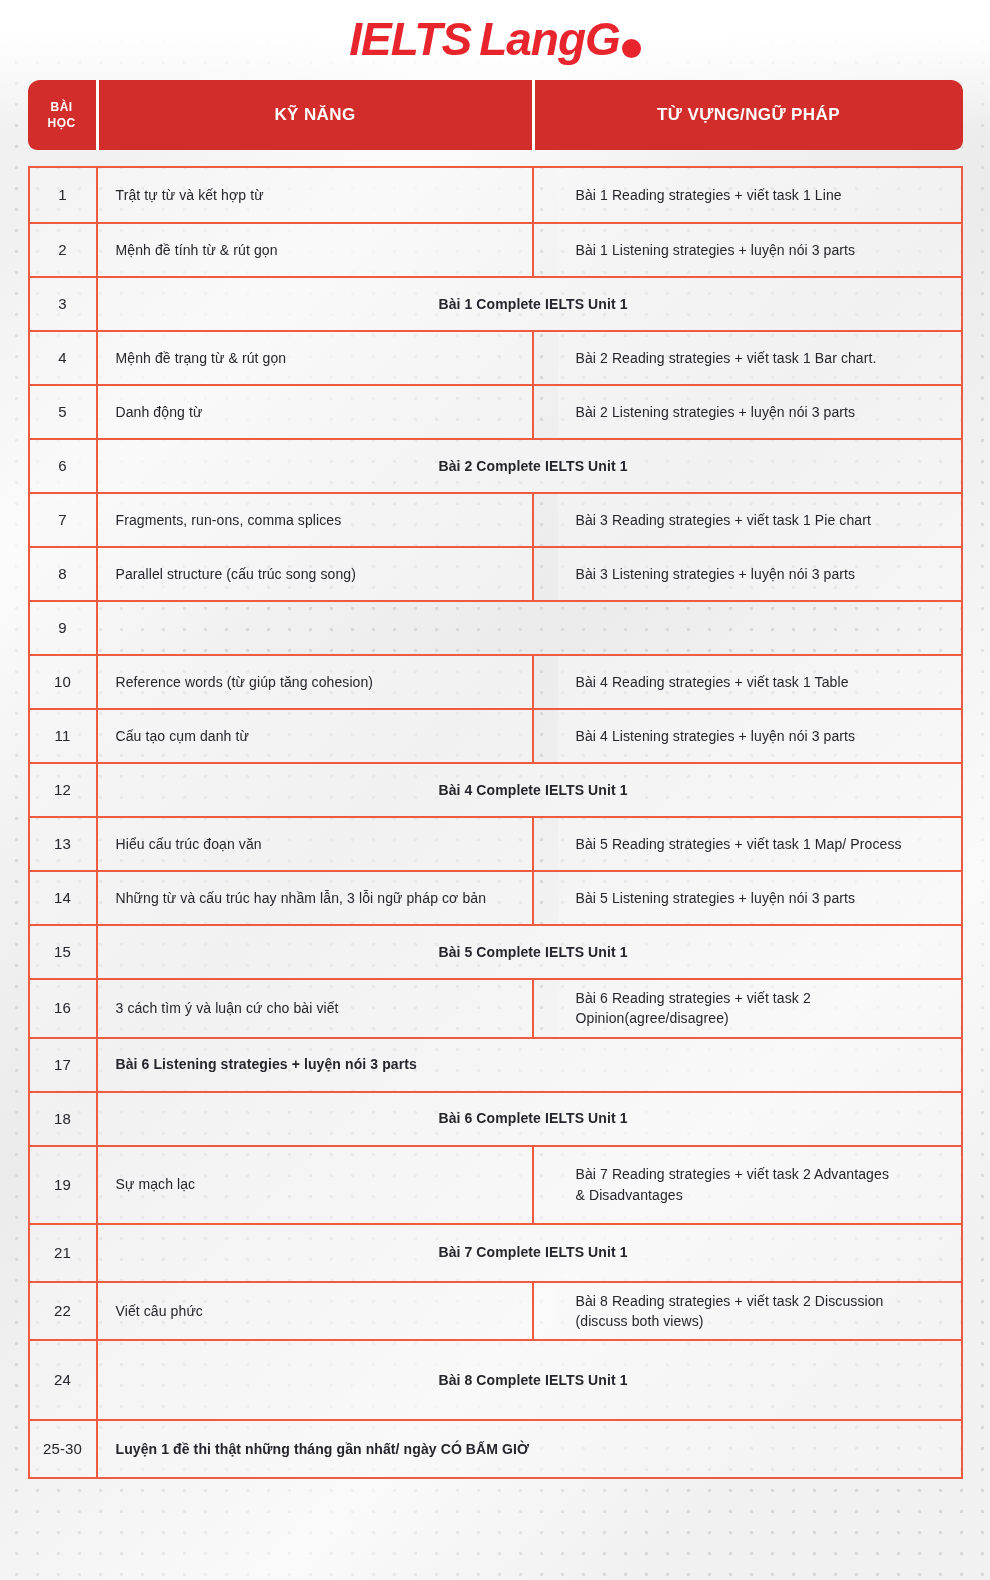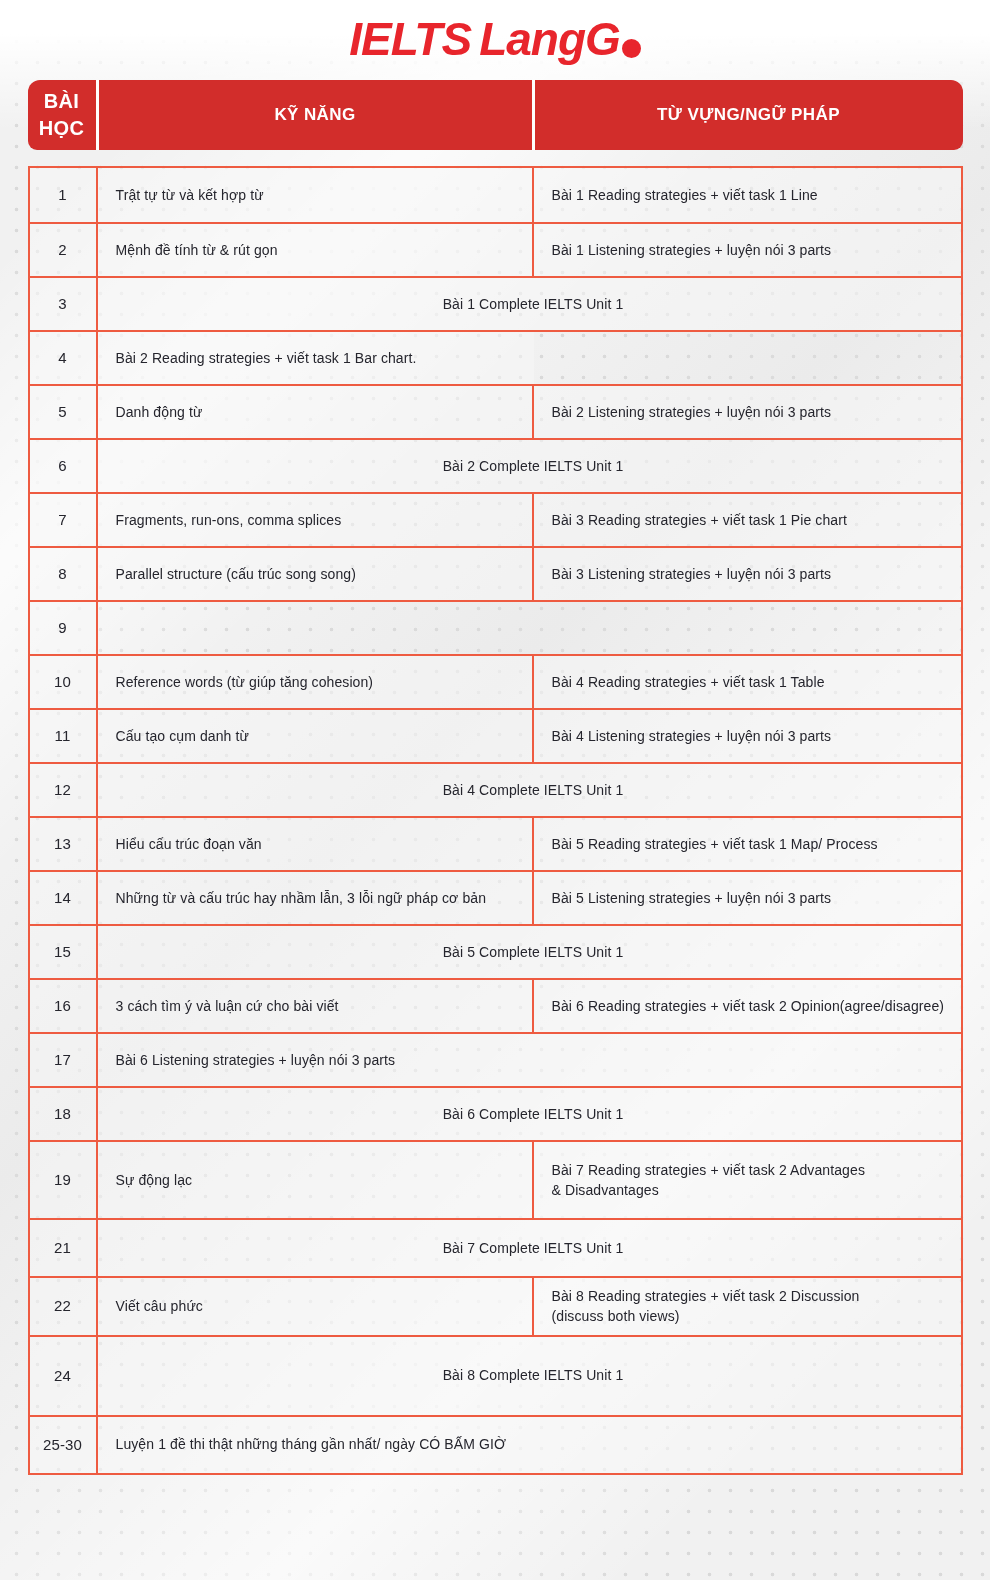--- a/index.html
+++ b/index.html
@@ -85,21 +85,21 @@
   }
   .th {
     display: flex;
     align-items: center;
     justify-content: center;
     text-align: center;
     font-size: 17px;
     letter-spacing: 0.4px;
     height: 100%;
   }
-  .th-num { font-size: 20px; line-height: 1.35; padding: 0 26px; }
+  .th-num { font-size: 12px; line-height: 1.35; padding: 0 26px; }
   .th-vocab, .th-skill { border-left: 3px solid #ffffff; }
   
   .tbody {
     position: relative;
     z-index: 1;
     width: 935px;
     margin: 0 auto;
     border: 2px solid #ee5b41;
   }
   .trow {
@@ -128,25 +128,27 @@
     border-right: 2px solid #ee5b41;
     font-size: 15px;
   }
   .cell.vocab {
     padding: 8px 8px 8px 18px;
     border-right: 2px solid #ee5b41;
   }
   .cell.skill {
     padding: 8px 4px 8px 18px;
     white-space: pre-line;
+    margin-left: 24px;
   }
   .cell.merged {
     grid-column: 2 / 4;
     padding: 8px 10px 8px 18px;
     white-space: pre-line;
+    font-weight: bold;
   }
   .trow.span-center .cell.merged { justify-content: center; text-align: center; }
   .trow.span-left .cell.merged { justify-content: flex-start; text-align: left; }
 </style>
 </head>
 <body>
 
 <div class="page">
   <div class="bg-overlay"></div>
 
@@ -170,20 +172,21 @@
         <div class="cell num">2</div>
         <div class="cell vocab">Mệnh đề tính từ &amp; rút gọn</div>
         <div class="cell skill">Bài 1 Listening strategies + luyện nói 3 parts</div>
       </div>
       <div class="trow span-center">
         <div class="cell num">3</div>
         <div class="cell merged">Bài 1 Complete IELTS Unit 1</div>
       </div>
       <div class="trow normal">
         <div class="cell num">4</div>
+        <div class="cell vocab">Mệnh đề trạng từ &amp; rút gọn</div>
         <div class="cell skill">Bài 2 Reading strategies + viết task 1 Bar chart.</div>
       </div>
       <div class="trow normal">
         <div class="cell num">5</div>
         <div class="cell vocab">Danh động từ</div>
         <div class="cell skill">Bài 2 Listening strategies + luyện nói 3 parts</div>
       </div>
       <div class="trow span-center">
         <div class="cell num">6</div>
         <div class="cell merged">Bài 2 Complete IELTS Unit 1</div>
@@ -237,21 +240,21 @@
       <div class="trow span-left">
         <div class="cell num">17</div>
         <div class="cell merged">Bài 6 Listening strategies + luyện nói 3 parts</div>
       </div>
       <div class="trow span-center">
         <div class="cell num">18</div>
         <div class="cell merged">Bài 6 Complete IELTS Unit 1</div>
       </div>
       <div class="trow normal">
         <div class="cell num">19</div>
-        <div class="cell vocab">Sự động lạc</div>
+        <div class="cell vocab">Sự mạch lạc</div>
         <div class="cell skill">Bài 7 Reading strategies + viết task 2 Advantages
 &amp; Disadvantages</div>
       </div>
       <div class="trow span-center">
         <div class="cell num">21</div>
         <div class="cell merged">Bài 7 Complete IELTS Unit 1</div>
       </div>
       <div class="trow normal">
         <div class="cell num">22</div>
         <div class="cell vocab">Viết câu phức</div>

